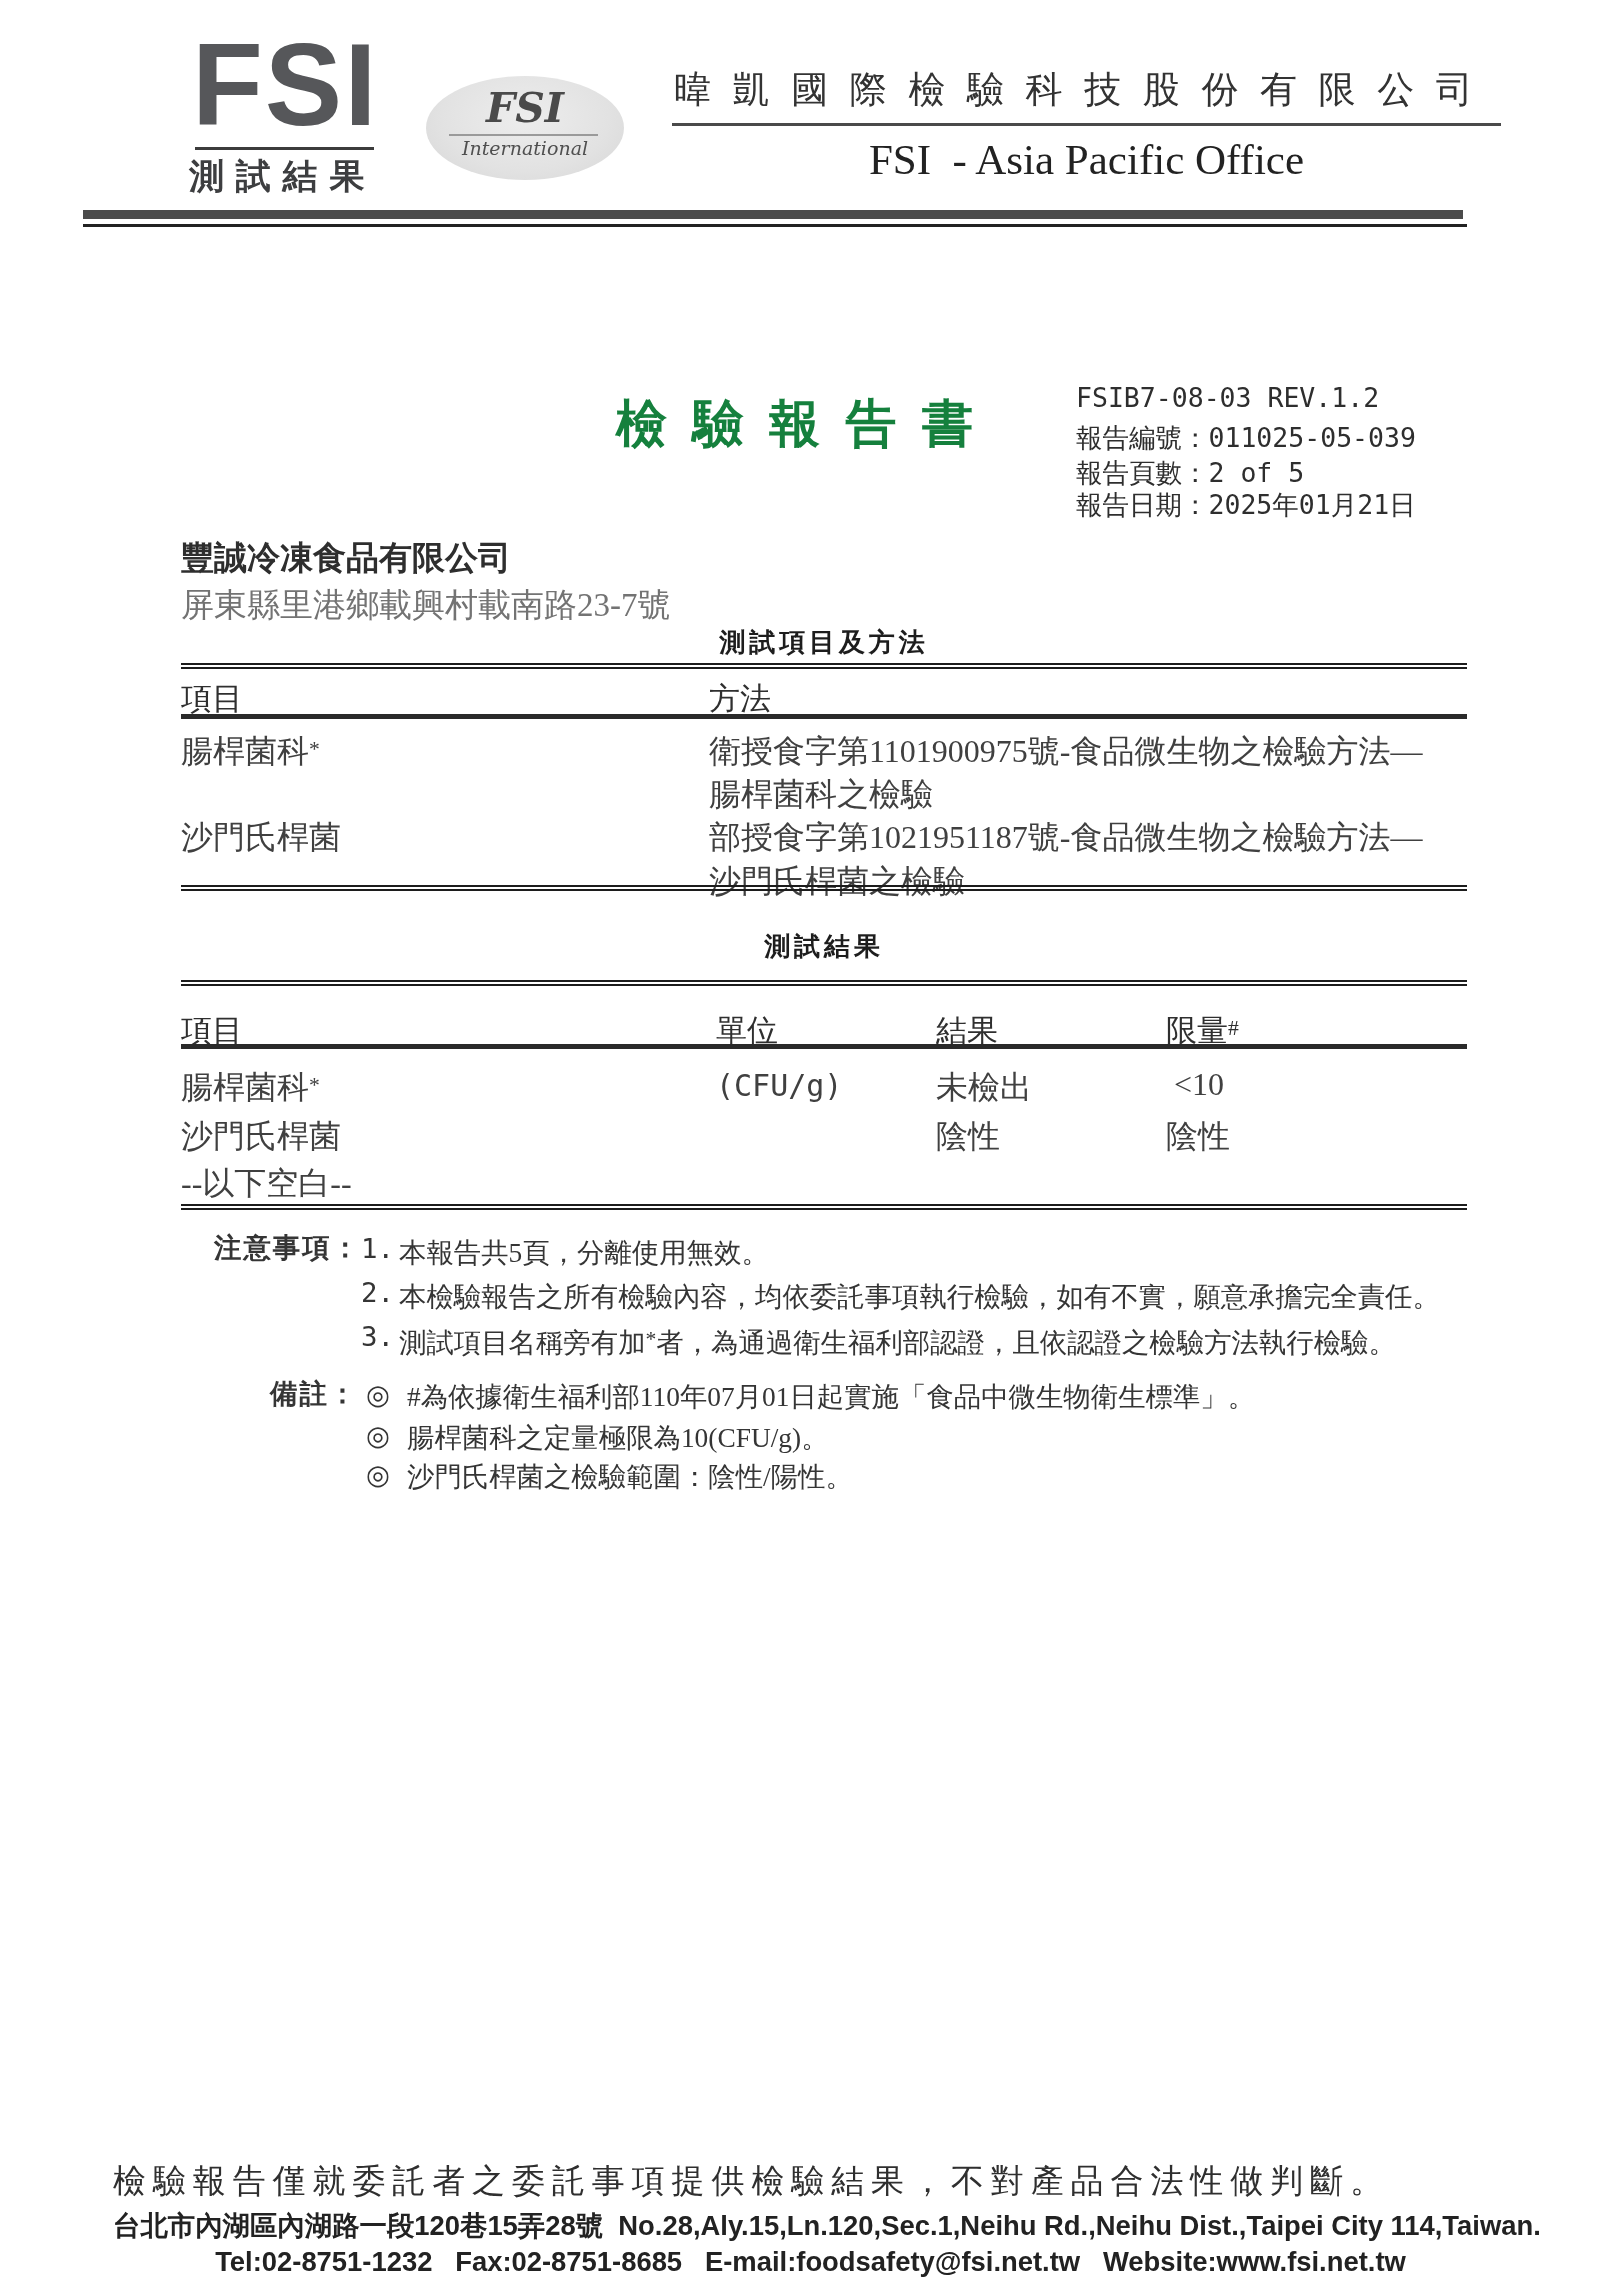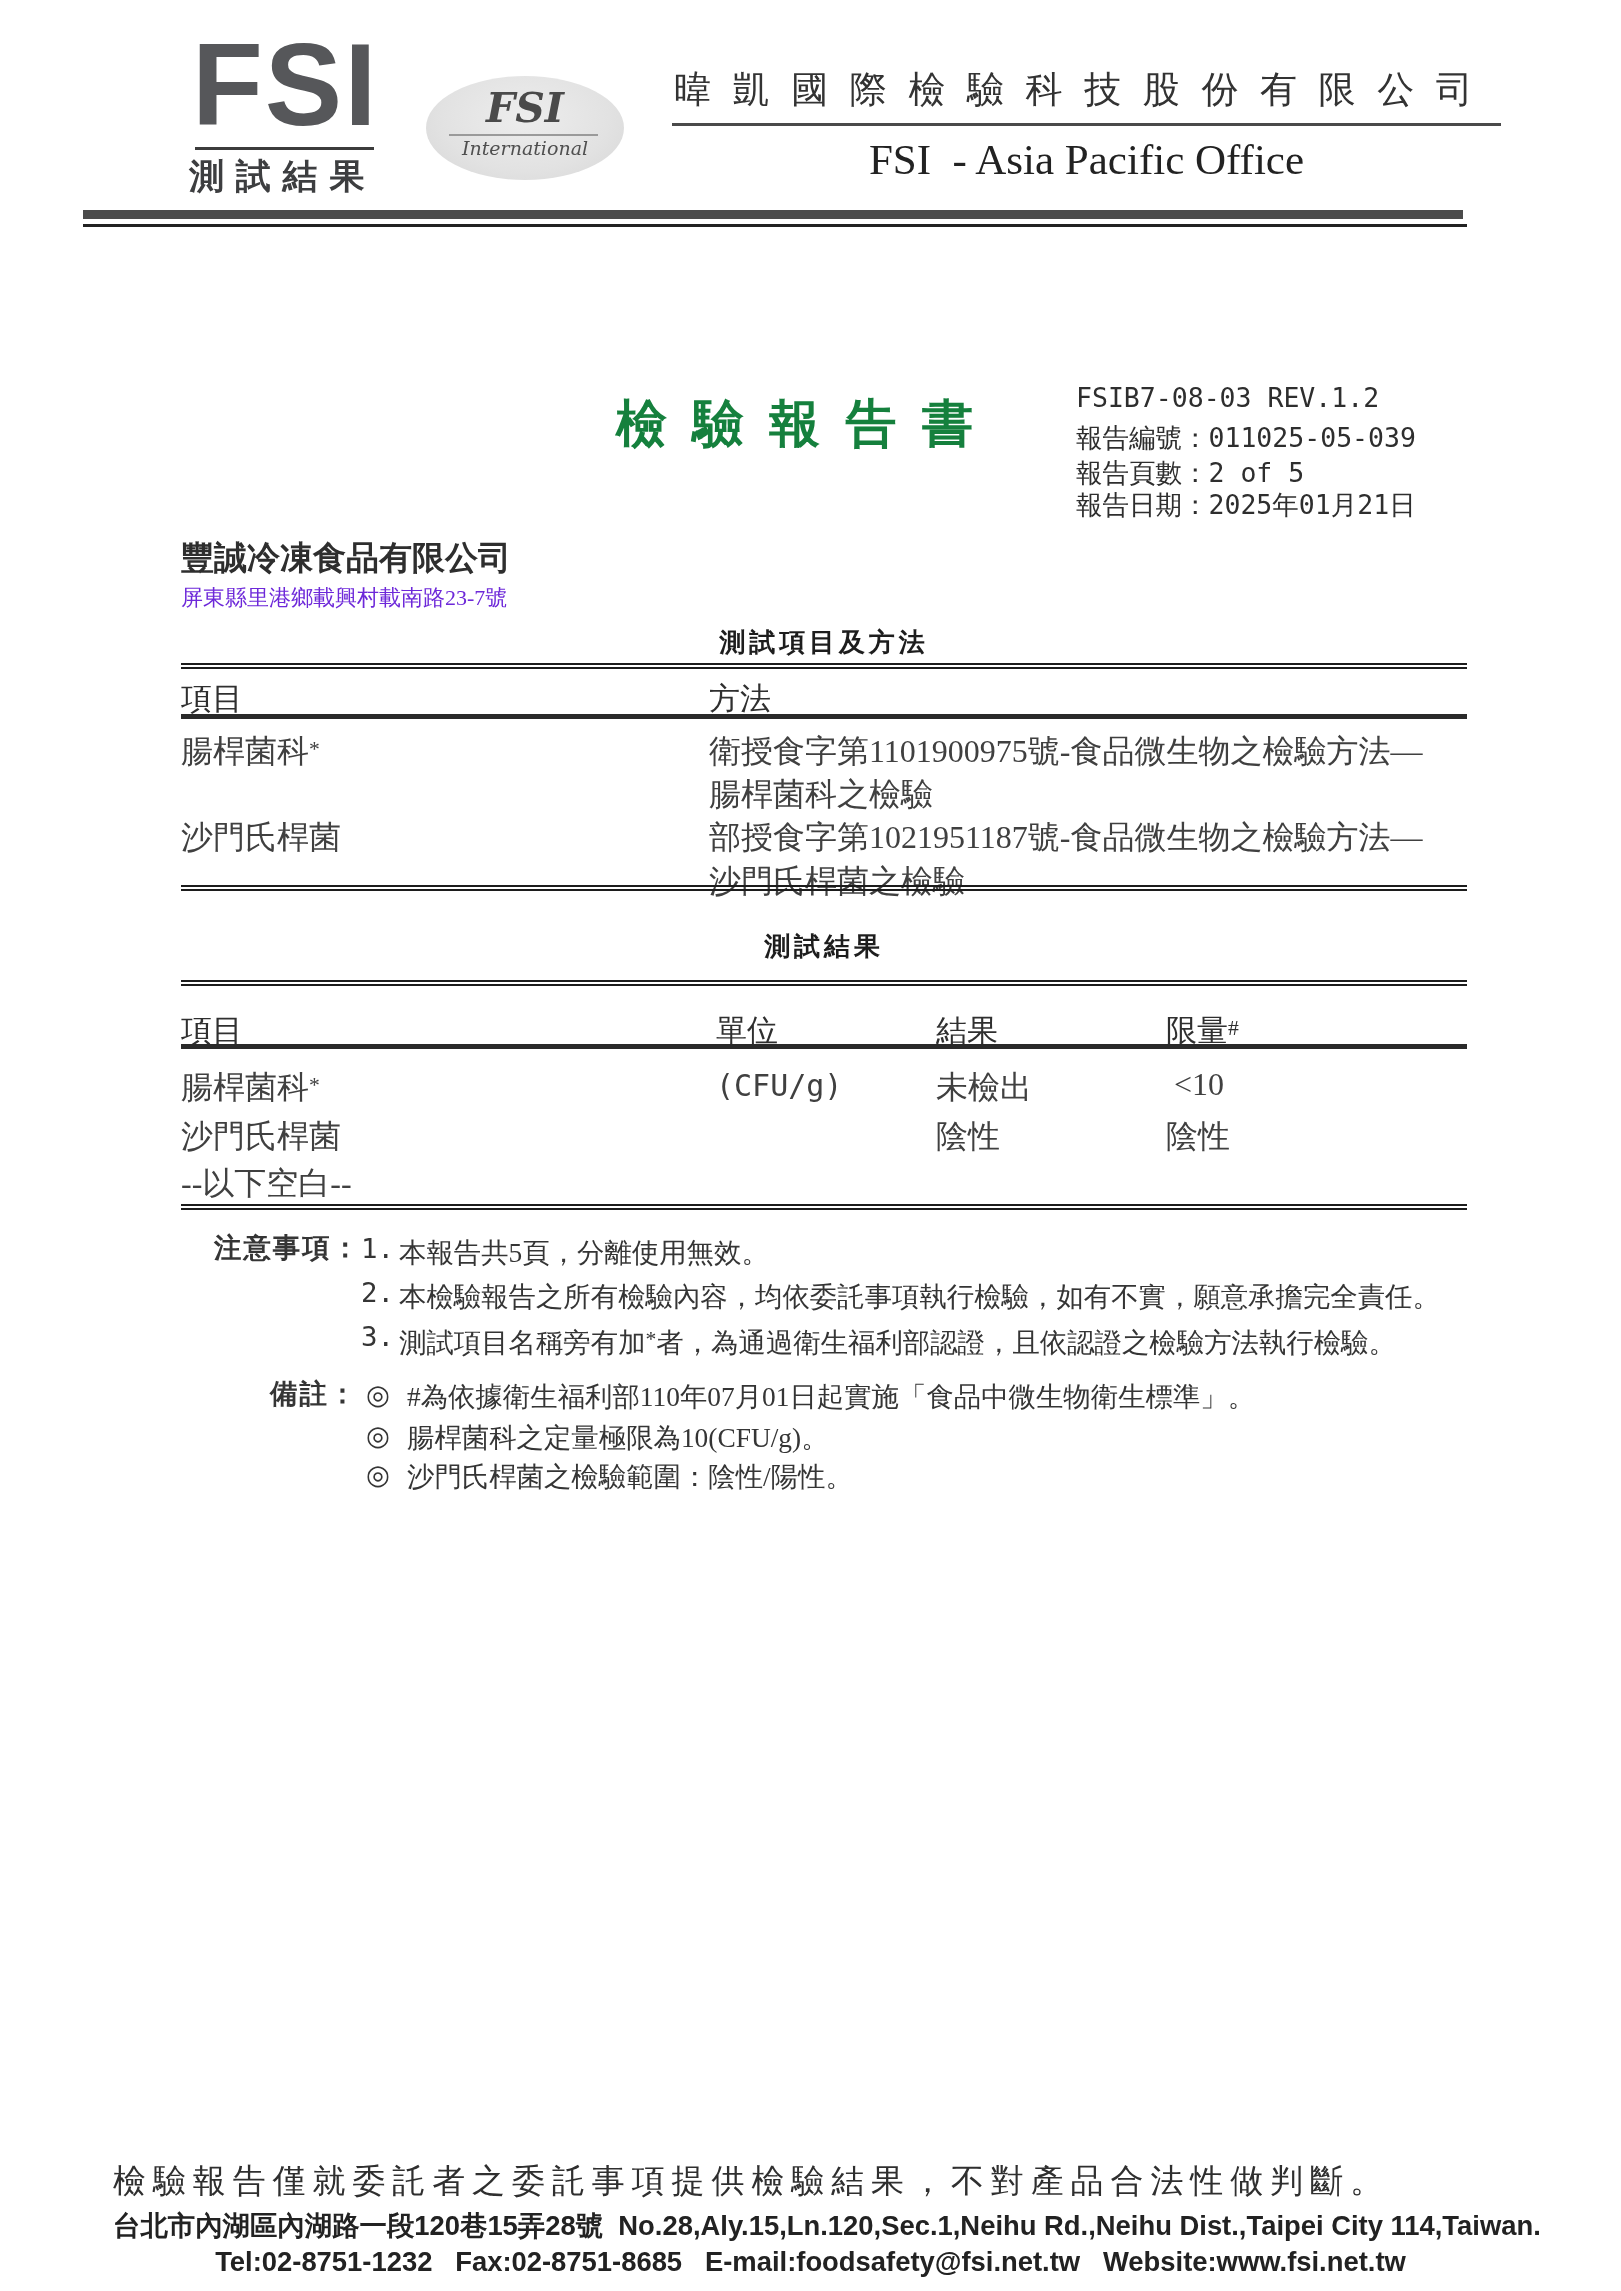--- a/index.html
+++ b/index.html
@@ -65,21 +65,21 @@
   <span>報告編號：</span><span>011025-05-039</span>
 </div>
 <div class="abs meta mono" style="left:1076px;top:455px;">
   <span>報告頁數：</span><span>2 of 5</span>
 </div>
 <div class="abs meta mono" style="left:1076px;top:487px;">
   <span>報告日期：</span><span>2025年01月21日</span>
 </div>
 
 <div class="abs" style="left:181px;top:536px;font-size:33px;font-weight:600;color:#2e2e2e;">豐誠冷凍食品有限公司</div>
-<div class="abs" style="left:181px;top:583px;font-size:22px;color:#6d28d9;">屏東縣里港鄉載興村載南路23-7號</div>
+<div class="abs" style="left:181px;top:583px;font-size:33px;color:#737373;">屏東縣里港鄉載興村載南路23-7號</div>
 
 <div class="abs secheading" style="top:625px;">測試項目及方法</div>
 <div class="dblrule" style="left:181px;top:663px;width:1286px;"></div>
 
 <div class="abs thead" style="left:181px;top:678px;">項目</div>
 <div class="abs thead" style="left:709px;top:678px;">方法</div>
 <div class="rule" style="left:181px;top:714px;width:1286px;height:4.9px;"></div>
 
 <div class="abs cjk33" style="left:181px;top:730px;">
   <span>腸桿菌科</span><sup class="mk">*</sup>

